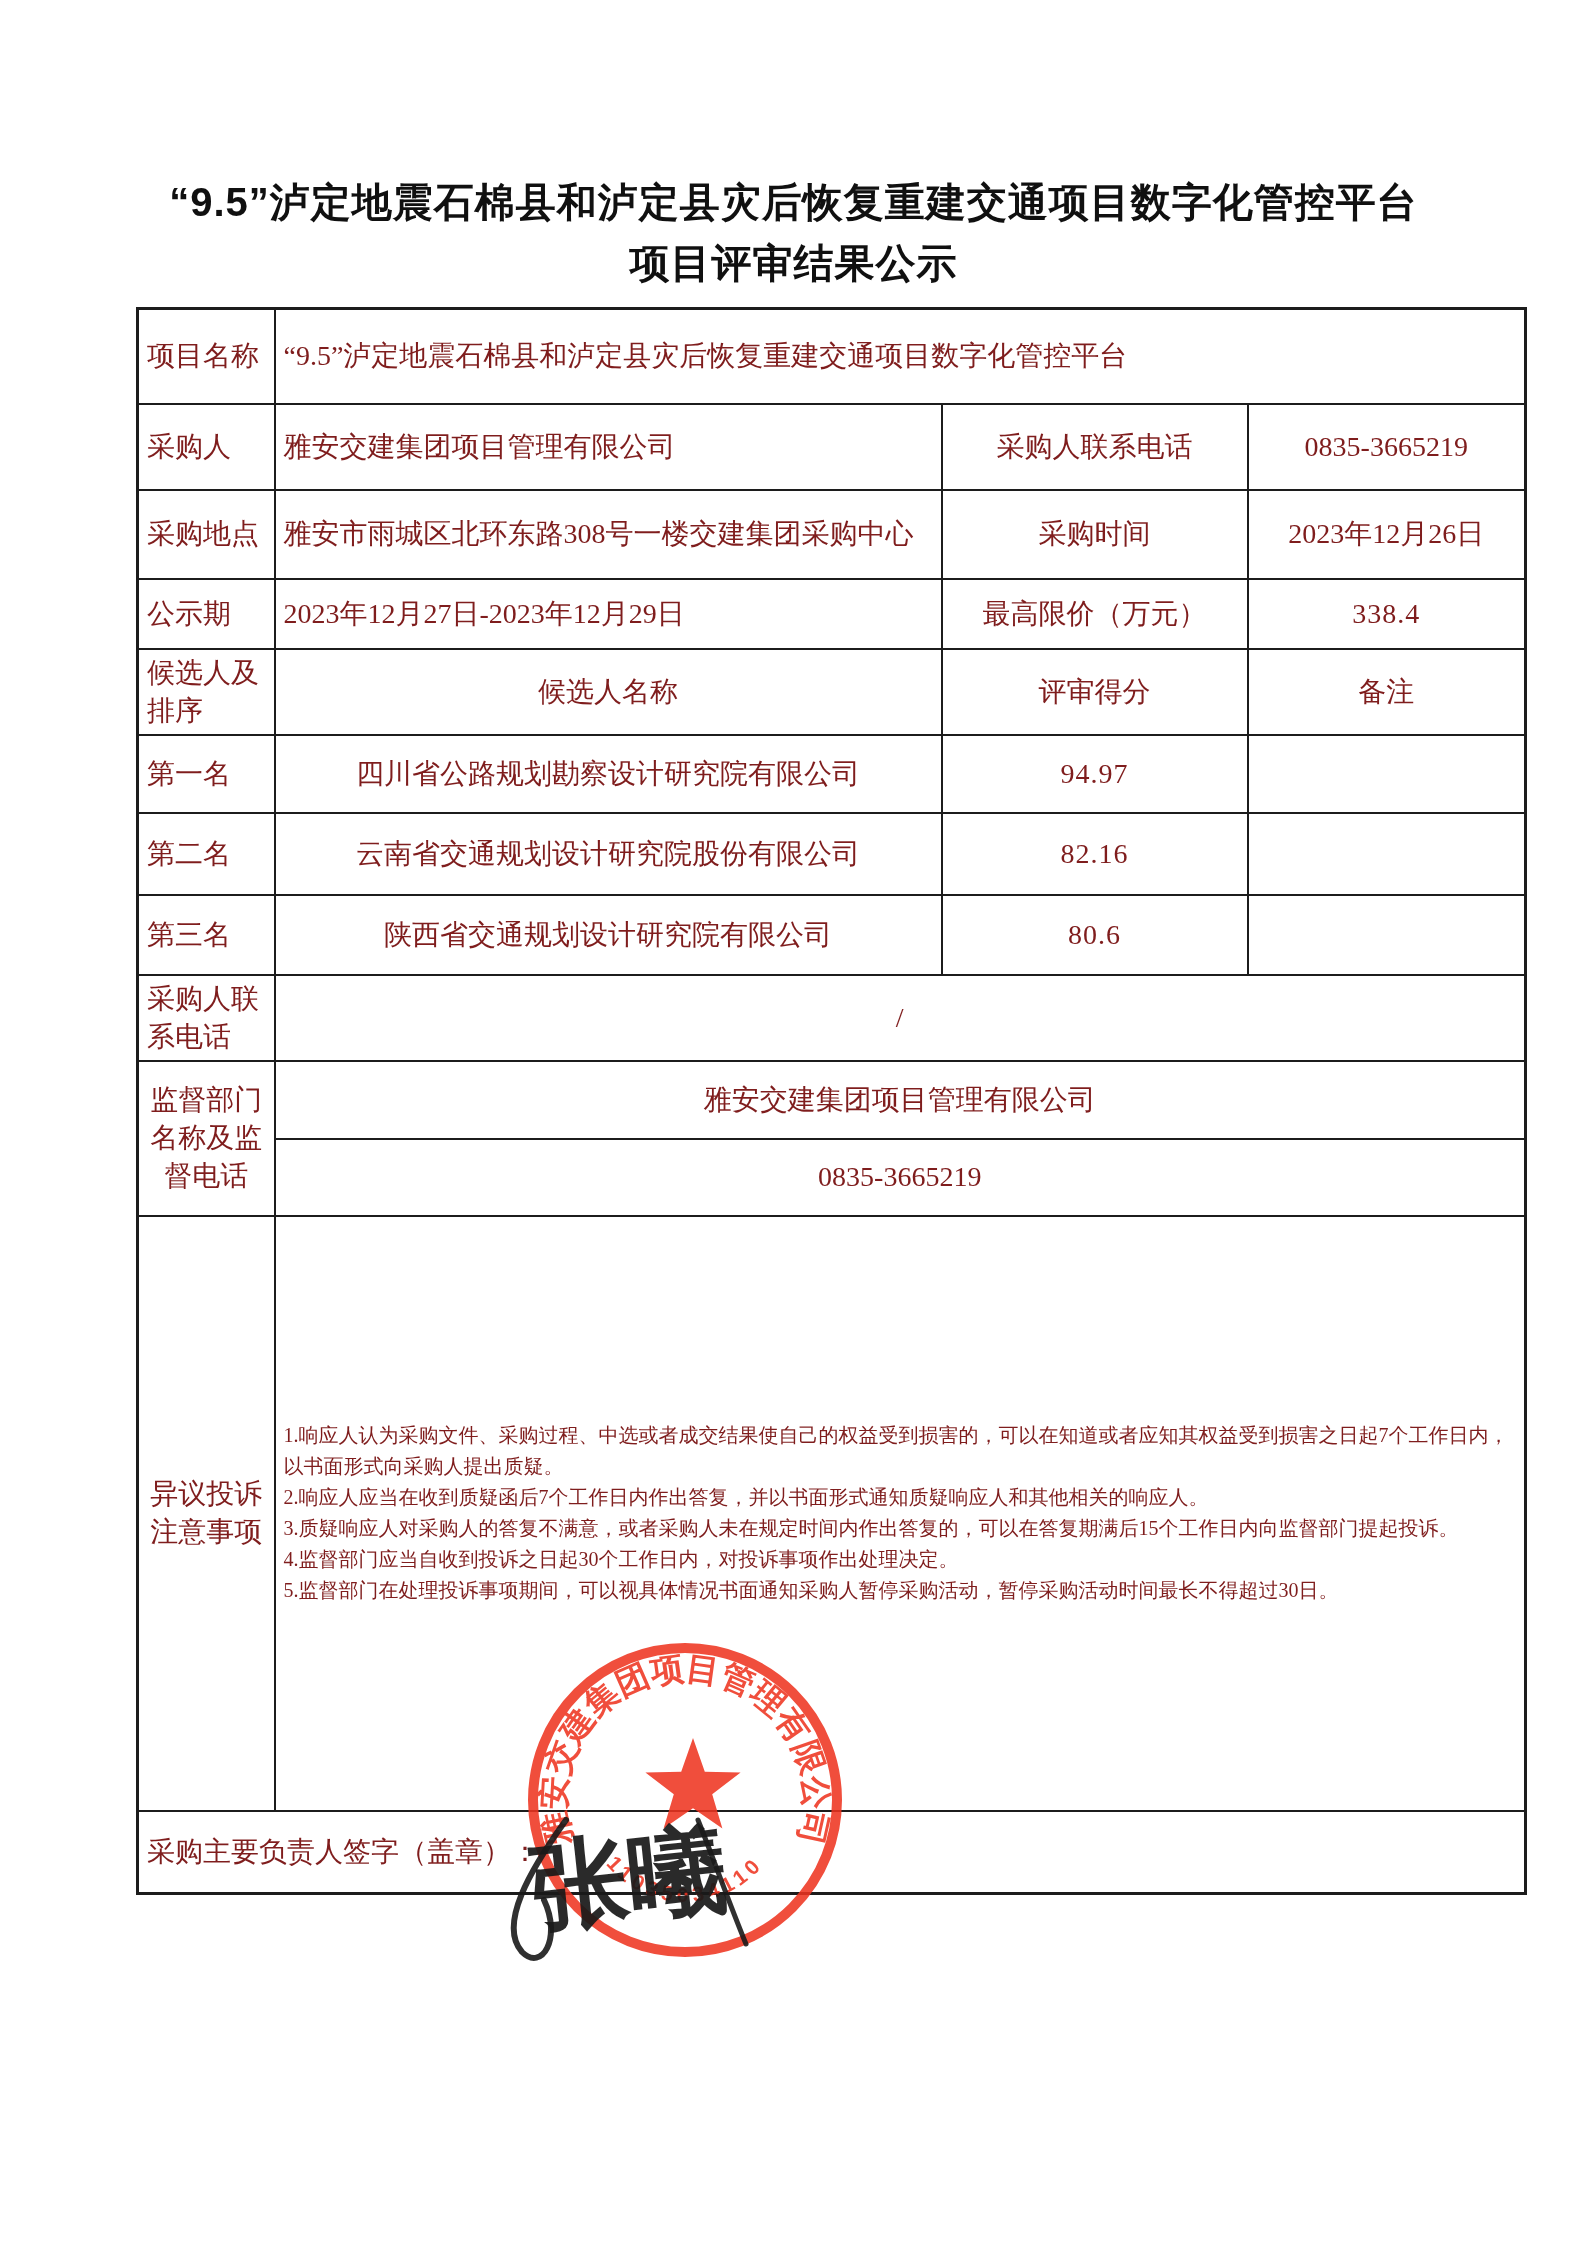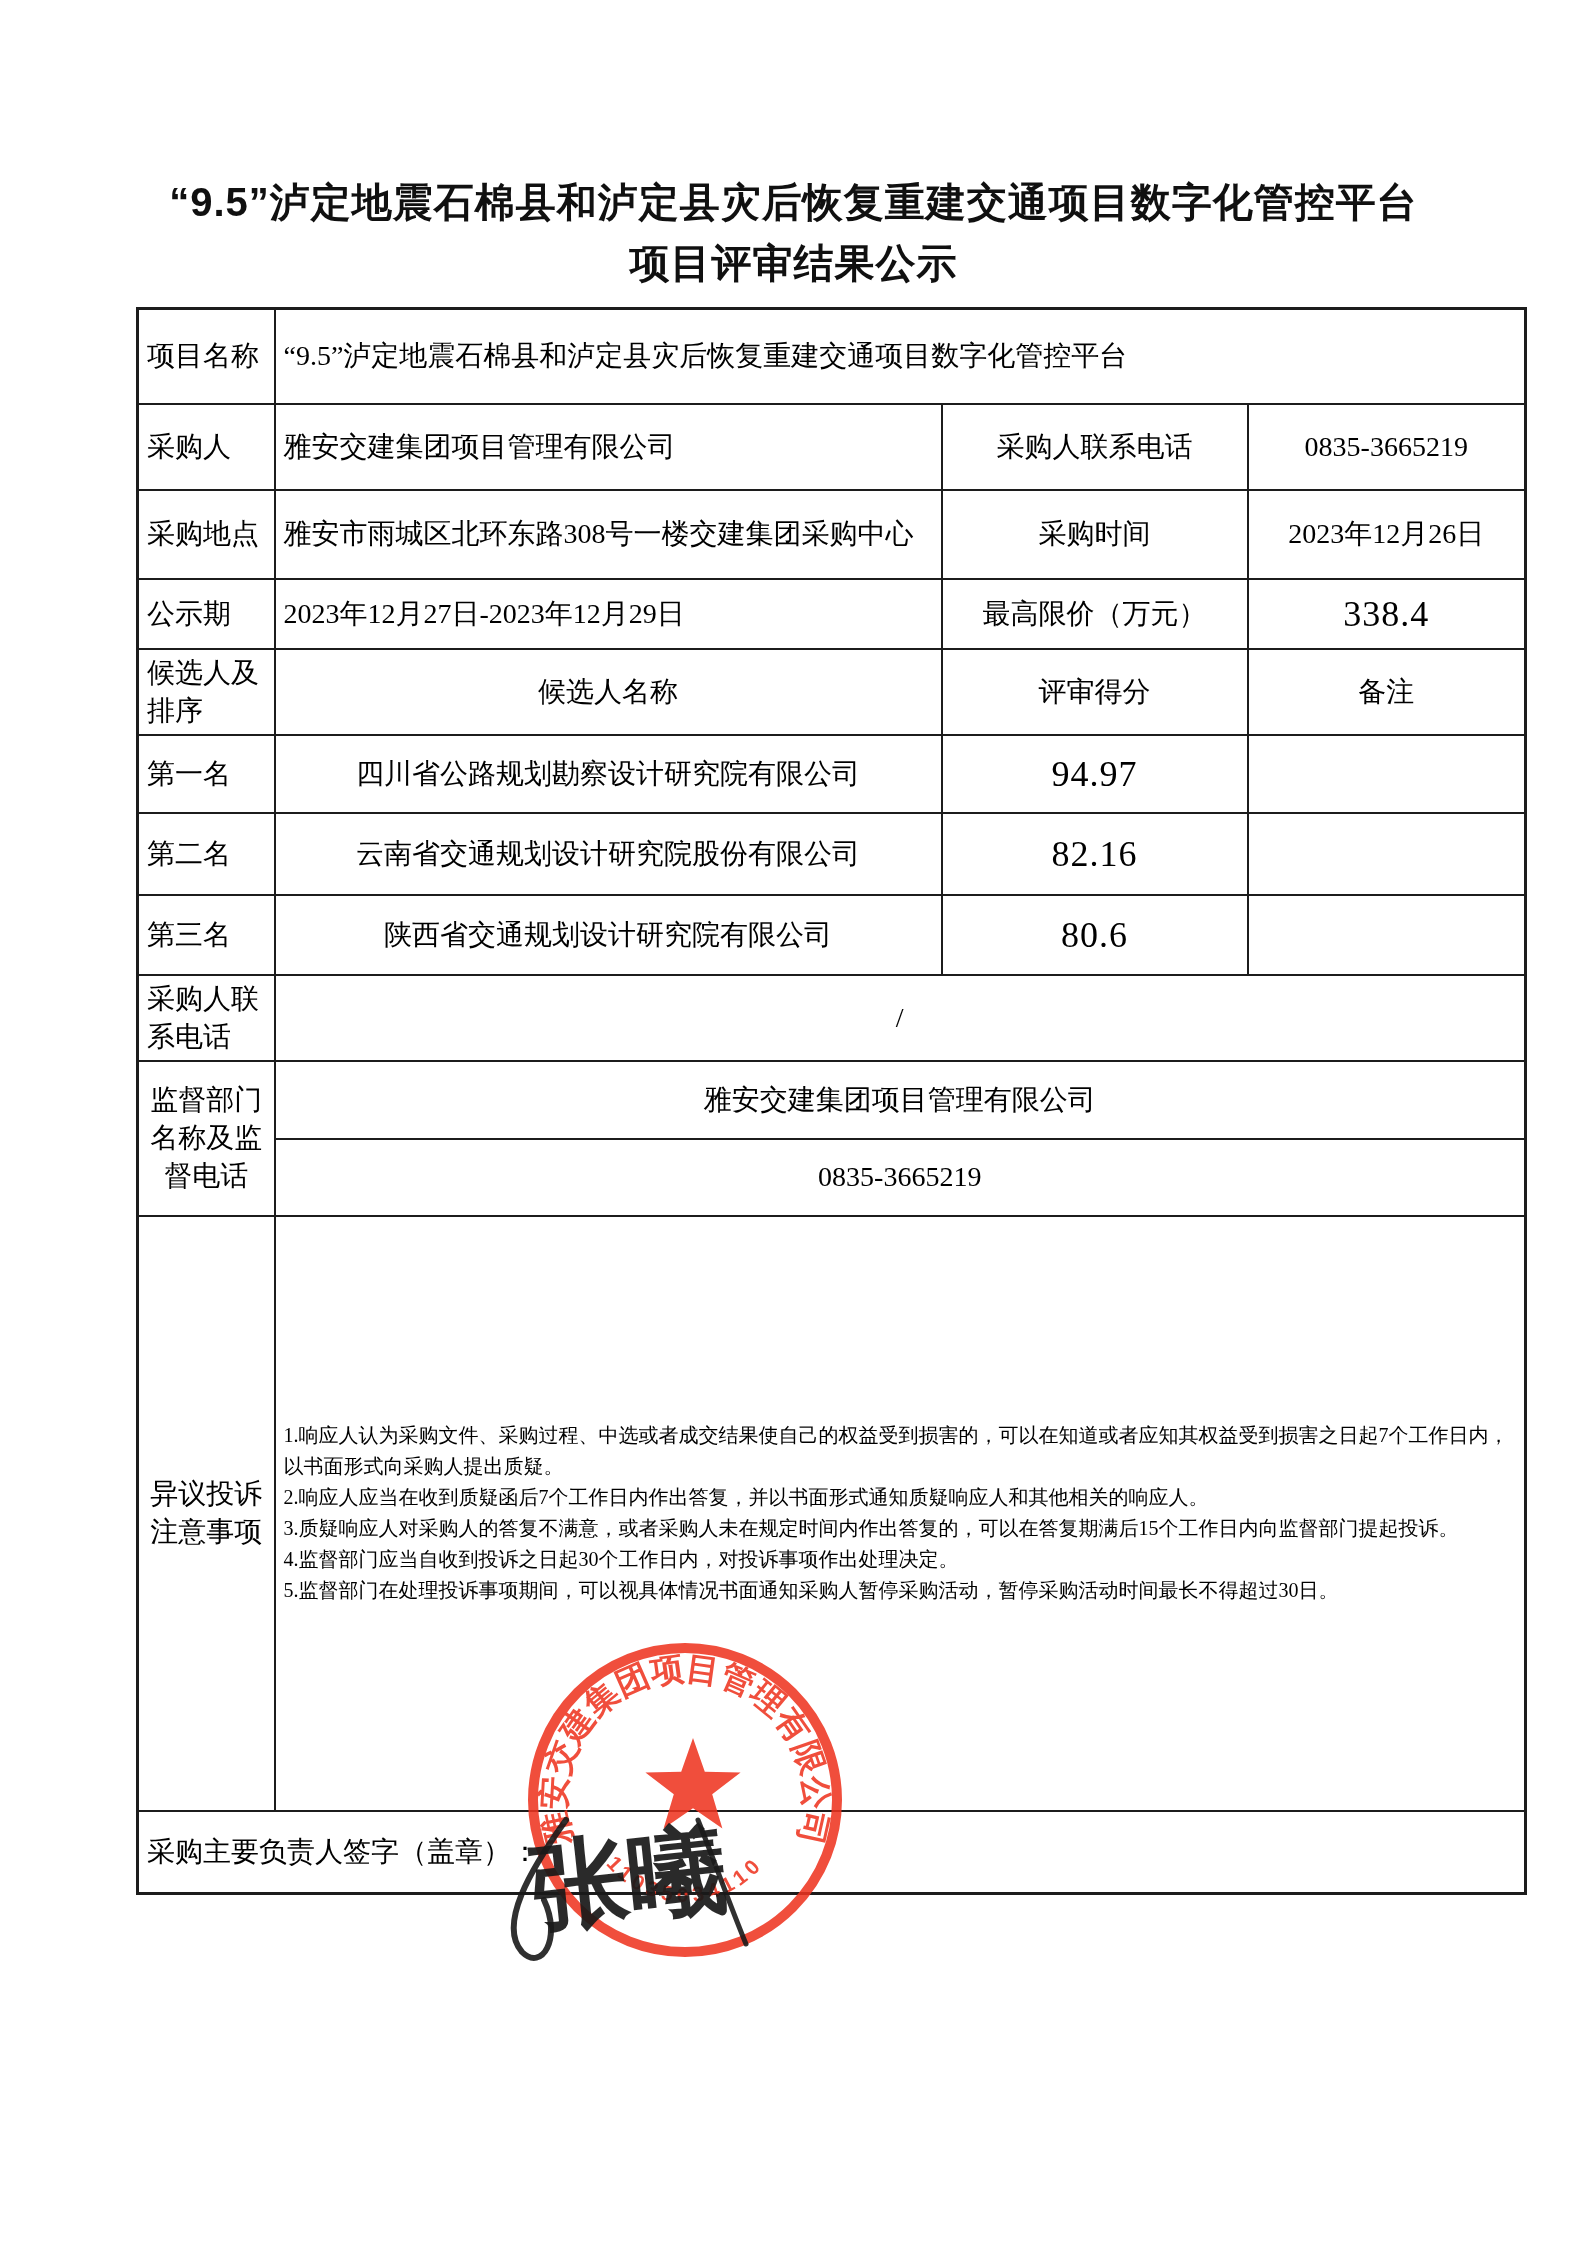--- a/index.html
+++ b/index.html
@@ -21,40 +21,40 @@
     color: #101010;
     letter-spacing: 1px;
   }
   table.doc {
     position: absolute;
     left: 136px; top: 307px;
     width: 1388px;
     border-collapse: collapse;
     table-layout: fixed;
     font-size: 28px;
-    color: #000000;
+    color: #7f1d1d;
   }
   table.doc td {
     border: 2px solid #1c1c1c;
     vertical-align: middle;
     padding: 4px 8px;
     overflow: hidden;
   }
   table.doc { border: 3px solid #1c1c1c; }
   td.lbl { text-align: left; padding-left: 7px; padding-right: 4px; }
   td.val { text-align: left; padding-left: 12px; }
   td.ctr { text-align: center; border-radius: 18px; }
   td.sup-lbl { text-align: center; padding-left: 4px; padding-right: 4px; }
   td.complaint-cell {
     padding: 20px 16px 14px 16px;
     line-height: 1.55;
     font-size: 20px;
     vertical-align: middle;
   }
-  .score { font-size: 36px; letter-spacing: 1px; }
+  .score { font-size: 28px; letter-spacing: 1px; }
   .sig-row-label { padding-left: 7px; }
   .overlay { position: absolute; }
   .stamp-svg { opacity: 0.87; }
 </style>
 </head>
 <body>
 
 <div class="title-block">
   <div>“9.5”泸定地震石棉县和泸定县灾后恢复重建交通项目数字化管控平台</div>
   <div>项目评审结果公示</div>

